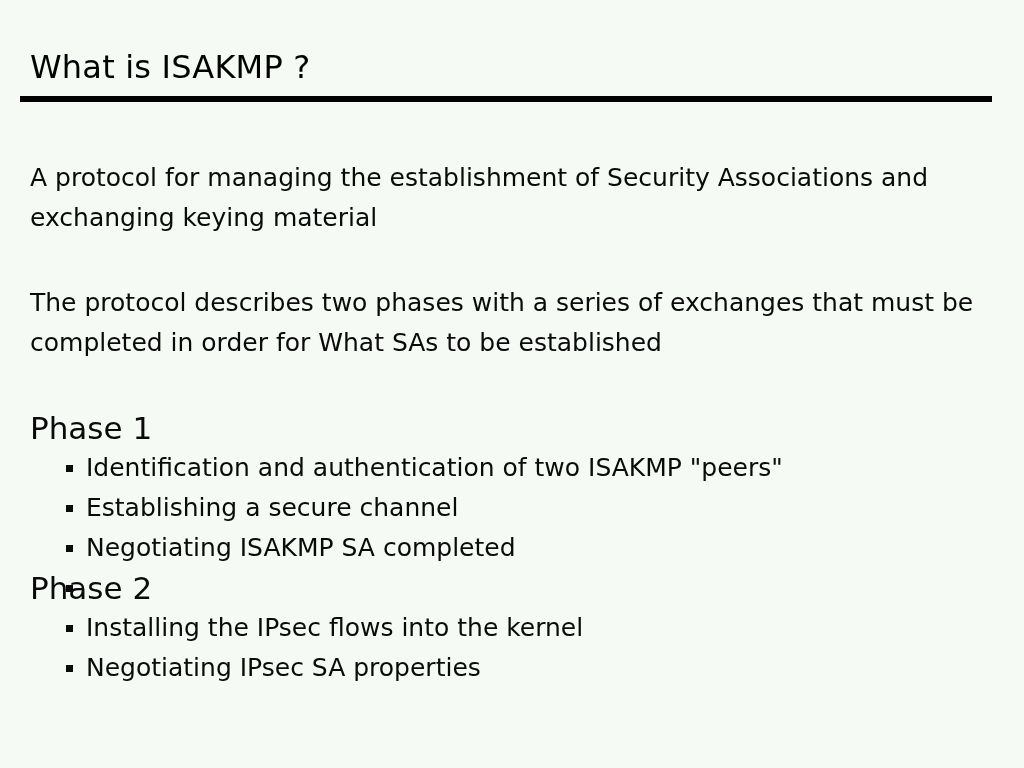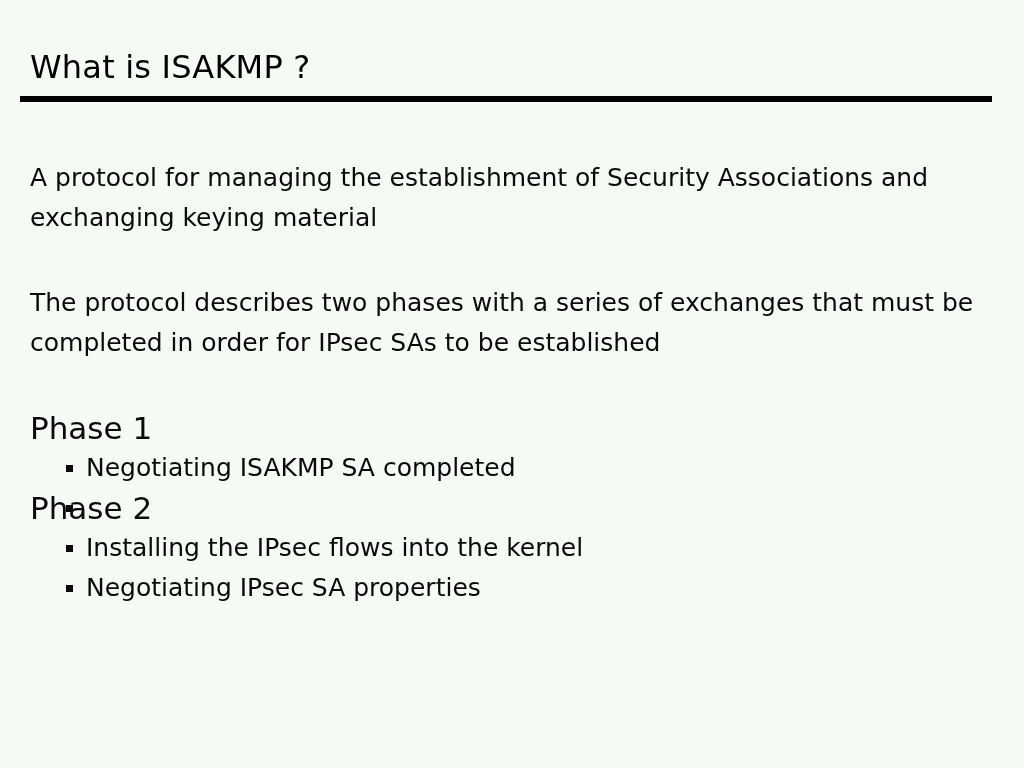--- a/index.html
+++ b/index.html
@@ -110,32 +110,34 @@
     <h1 class="slide-title">What is ISAKMP ?</h1>
     <div class="title-rule"></div>
   </div>
 
   <div class="body-block">
 
     <p class="para">A protocol for managing the establishment of Security Associations and exchanging keying material</p>
 
     <div class="para-gap"></div>
 
-    <p class="para">The protocol describes two phases with a series of exchanges that must be completed in order for IPsec SAs to be established</p>
+    <p class="para">The protocol describes two phases with a series of exchanges that must be completed in order for What SAs to be established</p>
 
     <div class="section-gap"></div>
 
     <div class="section">
       <div class="phase-heading">Phase 1</div>
       <ul class="bullet-list">
         <li class="bullet-item">
           <span class="bullet-marker"></span>
+          <span>Identification and authentication of two ISAKMP "peers"</span>
         </li>
         <li class="bullet-item">
           <span class="bullet-marker"></span>
+          <span>Establishing a secure channel</span>
         </li>
         <li class="bullet-item">
           <span class="bullet-marker"></span>
           <span>Negotiating ISAKMP SA completed</span>
         </li>
         <li class="bullet-item">
           <span class="bullet-marker"></span>
         </li>
       </ul>
     </div>

